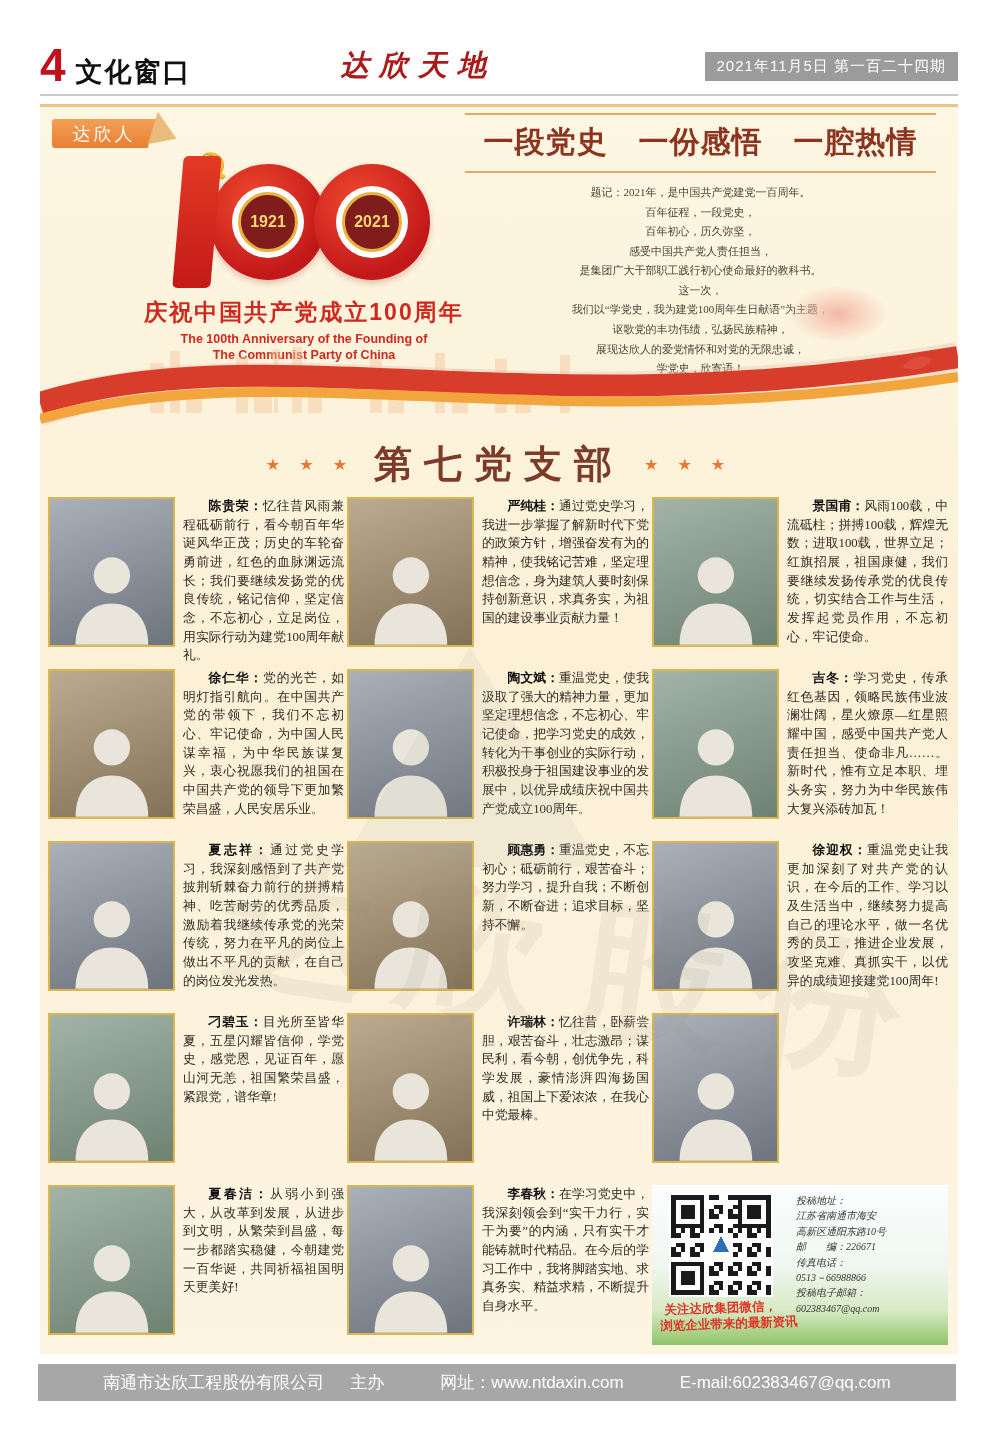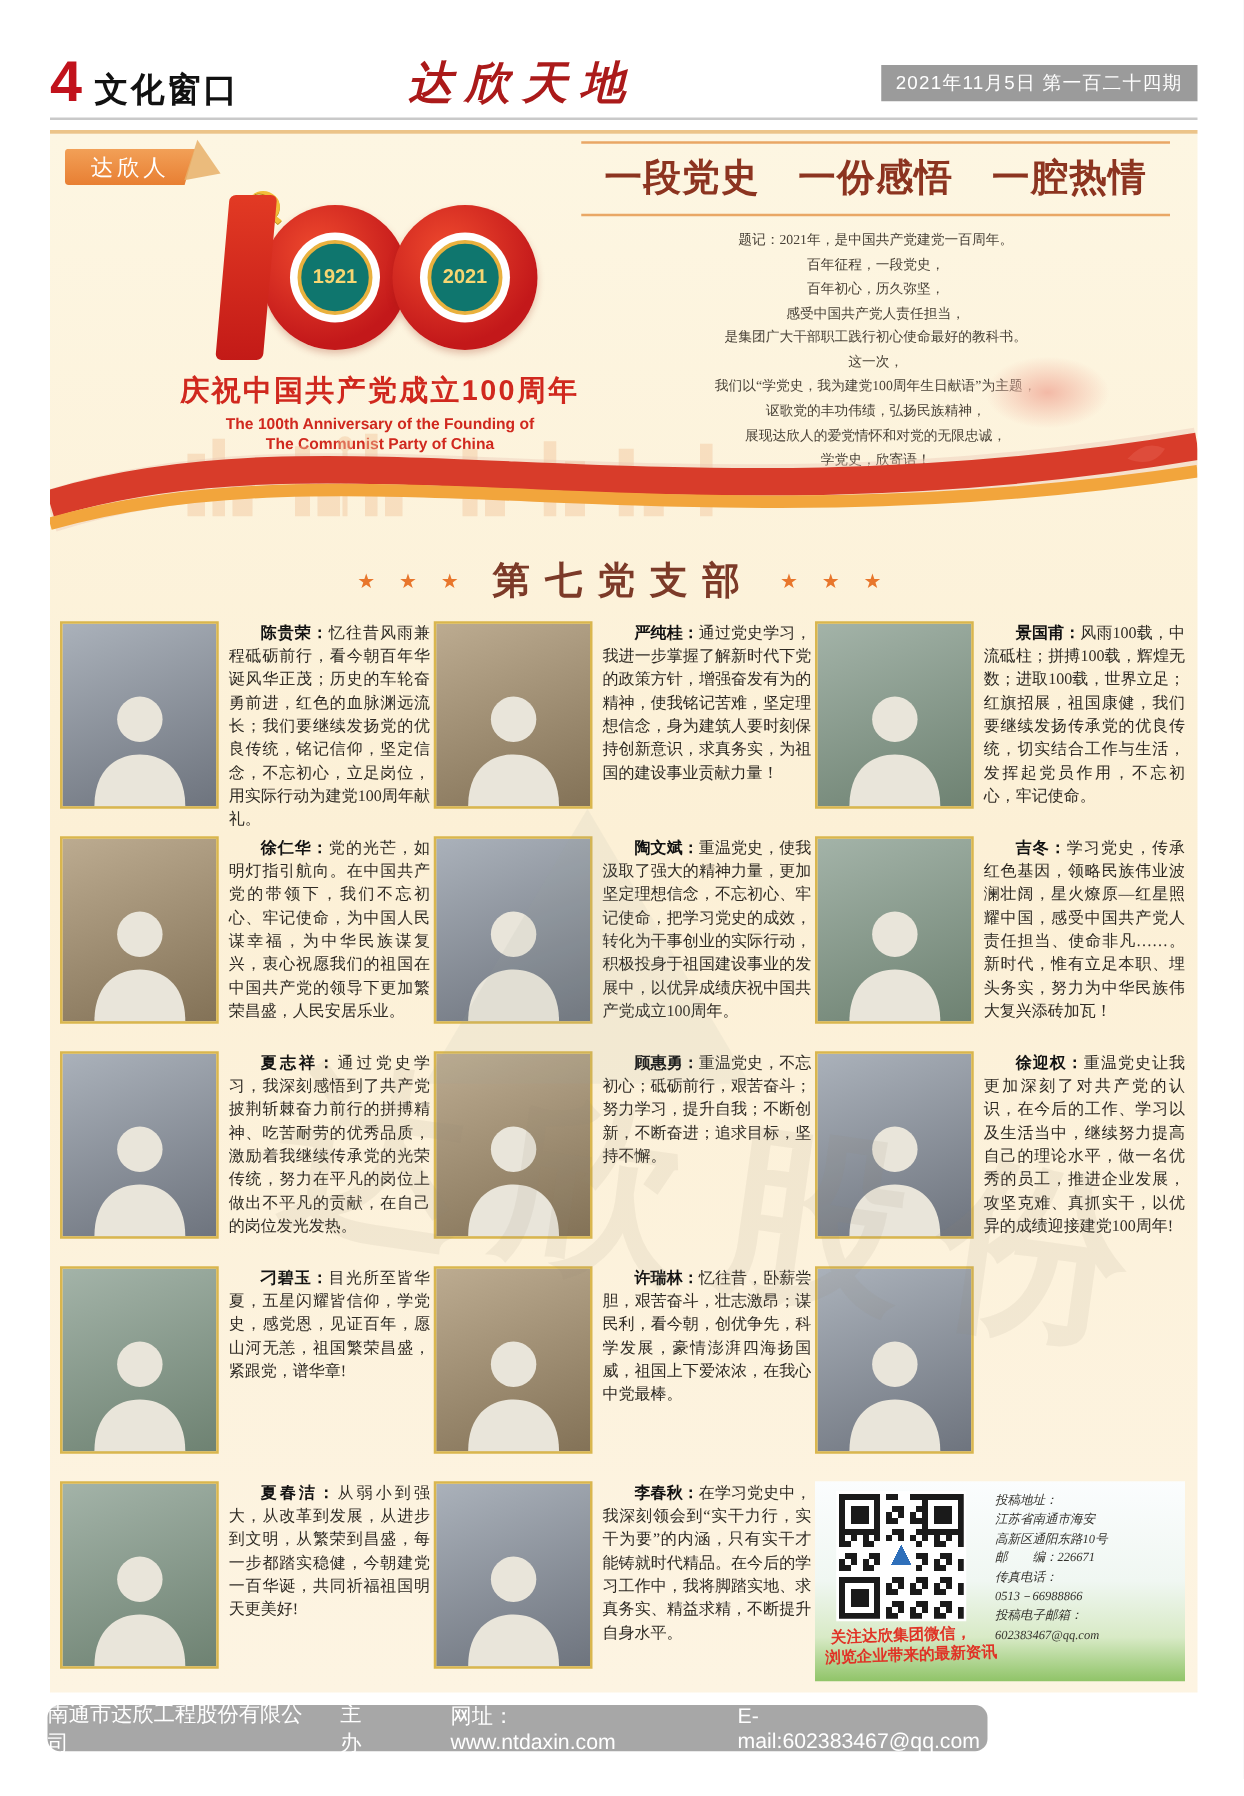--- a/index.html
+++ b/index.html
@@ -6,21 +6,21 @@
   body { background:#e9e9e9; font-family:"Liberation Serif", serif; }
   .page { position:relative; width:995px; height:1437px; margin:0 auto; background:#fff; overflow:hidden; }
 
   
   .hd { position:absolute; left:40px; top:46px; width:918px; height:50px;
         display:flex; align-items:center; justify-content:space-between;
         border-bottom:2px solid #c9c9c9; padding-bottom:8px; }
   .hd-left { display:flex; align-items:baseline; gap:10px; }
   .pgnum { color:#c1121c; font-size:46px; font-weight:bold; font-family:"Liberation Sans",sans-serif; line-height:1; }
   .sect { color:#111; font-size:27px; font-weight:bold; font-family:"Liberation Serif",serif; letter-spacing:2px; }
-  .masthead { color:#ab1a1a; font-size:36px; font-weight:bold; font-style:italic;
+  .masthead { color:#ab1a1a; font-size:29px; font-weight:bold; font-style:italic;
               font-family:"Liberation Serif",serif; letter-spacing:10px; transform:translateX(-30px); }
   .issue { background:#9b9b9b; color:#fff; font-size:15px; font-family:"Liberation Sans",sans-serif;
            padding:5px 12px; letter-spacing:1px; }
 
   
   .content { position:absolute; left:40px; top:104px; width:918px; height:1250px;
              background:linear-gradient(180deg,#fdf6e2 0%, #fcf0d6 45%, #fdf4e2 100%);
              border-top:3px solid #ecc489; overflow:hidden; }
 
   
@@ -44,39 +44,39 @@
   .logo-block { position:absolute; left:84px; top:48px; width:360px; text-align:center; }
   .logo100 { position:relative; height:134px; display:flex; align-items:center; justify-content:center; }
   .digit1 { width:38px; height:132px; background:linear-gradient(180deg,#e23a24,#c31a17);
             transform:skewX(-5deg); border-radius:5px; margin-right:6px; }
   .zero { width:116px; height:116px; border-radius:50%;
           background:radial-gradient(circle at 38% 32%, #ef4a2e, #c3181a 70%);
           margin-left:-12px; display:flex; align-items:center; justify-content:center;
           box-shadow:0 3px 6px rgba(150,30,10,.25); }
   .ring { width:72px; height:72px; border-radius:50%; background:#fff;
           display:flex; align-items:center; justify-content:center; }
-  .yr { width:60px; height:60px; border-radius:50%; background:#0f766e; border:3px solid #e9b13e;
+  .yr { width:60px; height:60px; border-radius:50%; background:#7f1d1d; border:3px solid #e9b13e;
         color:#f7d672; font-weight:bold; font-size:16px; font-family:"Liberation Sans",sans-serif;
         display:flex; align-items:center; justify-content:center; }
   .hs-icon { position:absolute; left:64px; top:-12px; font-size:46px; color:#f2bd3a;
              font-family:"DejaVu Sans",sans-serif; text-shadow:0 1px 0 #b9860f; }
   .logo-cn { margin-top:8px; color:#d0281e; font-size:23px; font-weight:bold; letter-spacing:2px;
              font-family:"Liberation Sans",sans-serif; }
   .logo-en { margin-top:3px; color:#d0281e; font-size:12.5px; font-weight:bold; line-height:1.3;
              font-family:"Liberation Sans",sans-serif; }
 
   .wave { position:absolute; left:0; top:222px; width:918px; height:108px; }
   .blob { position:absolute; right:70px; top:178px; width:100px; height:58px; border-radius:50%;
           background:radial-gradient(ellipse at center,#f3b9a6 0%, rgba(243,185,166,0) 70%); }
 
   
   .section-head { margin-top:6px; height:42px; text-align:center; display:flex;
                   align-items:center; justify-content:center; gap:20px; }
   .stars { color:#e8762c; font-size:16px; letter-spacing:7px; font-family:"DejaVu Sans",sans-serif; }
-  .sec-title { color:#7c3a28; font-size:30px; font-weight:bold; letter-spacing:12px;
+  .sec-title { color:#7c3a28; font-size:38px; font-weight:bold; letter-spacing:12px;
                font-family:"Liberation Serif",serif; }
 
   
   .grid { margin:12px 6px 0 8px; display:grid; grid-template-columns:296px 302px 296px;
           grid-template-rows:repeat(5,172px); column-gap:3px; }
   .cell { display:flex; gap:8px; align-items:flex-start; }
   .photo { flex:0 0 127px; height:150px; border:2px solid #d9b64e;
            display:flex; align-items:flex-end; justify-content:center; overflow:hidden; }
   .ph-a { background:linear-gradient(160deg,#aab1ba,#6e747e); }
   .ph-b { background:linear-gradient(160deg,#bcab90,#837257); }
@@ -97,23 +97,23 @@
 
   
   .wm { position:absolute; left:180px; top:760px; font-size:150px; font-weight:bold;
         color:rgba(150,138,115,0.10); letter-spacing:28px; transform:rotate(8deg);
         white-space:nowrap; pointer-events:none; }
   .wm2 { position:absolute; left:300px; top:540px; width:0; height:0; opacity:.10;
          border-left:130px solid transparent; border-right:130px solid transparent;
          border-bottom:220px solid #9aa39b; pointer-events:none; }
 
   
-  .footer { position:absolute; left:38px; top:1364px; width:752px; height:37px; background:#a7a7a7;
+  .footer { position:absolute; left:38px; top:1364px; width:918px; height:37px; background:#a7a7a7;
             color:#fff; display:flex; align-items:center; justify-content:center; gap:56px;
-            font-size:17px; font-family:"Liberation Sans",sans-serif;border-radius:10px; }
+            font-size:17px; font-family:"Liberation Sans",sans-serif; }
   .footer .grp { display:flex; gap:26px; }
 </style>
 </head>
 <body>
 
 <div class="page">
 
   <div class="hd">
     <div class="hd-left">
       <span class="pgnum">4</span>

